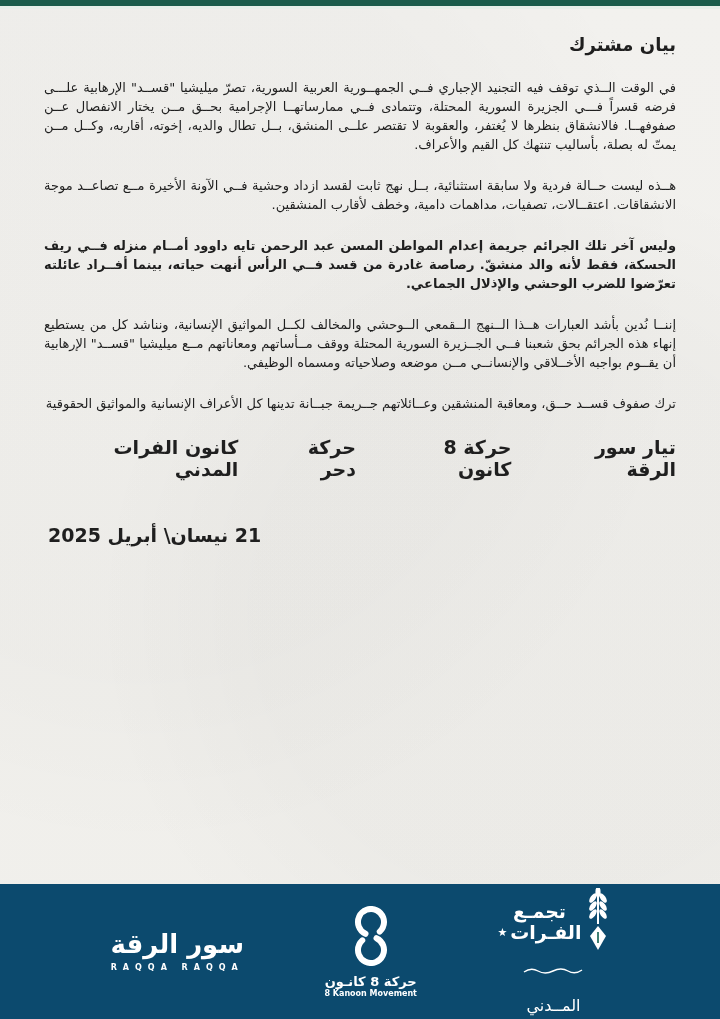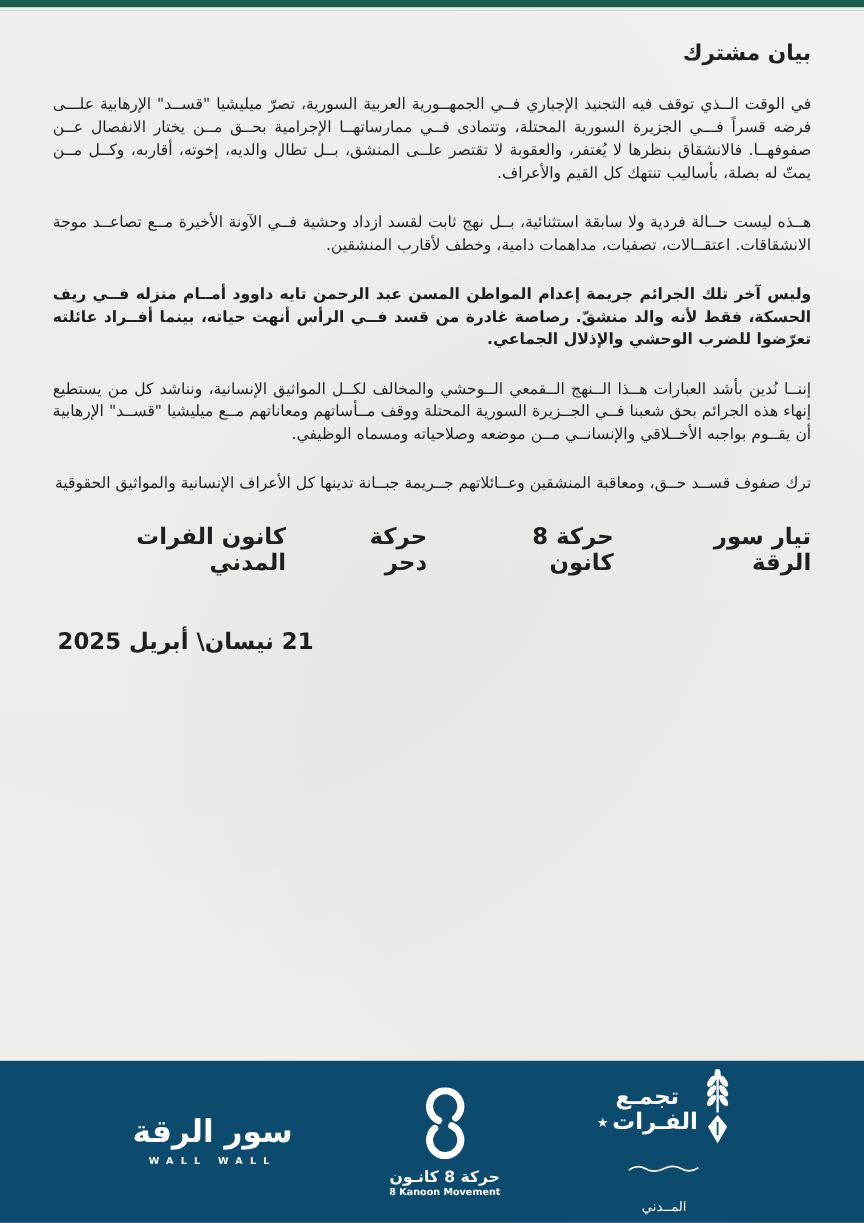--- a/index.html
+++ b/index.html
@@ -86,21 +86,21 @@
   .kanoon-en{font-size:8px;font-weight:bold;margin-top:0;}
   
   .dhr svg{display:block;}
   
   .furat{display:flex;flex-direction:column;align-items:center;}
   .furat-main{display:flex;direction:ltr;align-items:center;gap:4px;}
   .furat-text{direction:rtl;text-align:center;font-weight:bold;line-height:1.1;}
   .furat-l1{font-size:19px;}
   .furat-l2{font-size:19px;display:flex;direction:rtl;align-items:center;gap:3px;}
   .furat-star{font-size:11px;line-height:1;}
-  .furat-sub{font-size:11px;margin-top:18px;}
+  .furat-sub{font-size:16px;margin-top:18px;}
   .furat-squiggle{margin-top:3px;}
 </style>
 </head>
 <body>
 
 <div class="paper-texture"></div>
 <div class="top-strip"></div>
 
 <div class="content">
   <h1 class="doc-title">بيان مشترك</h1>
@@ -118,21 +118,21 @@
     <span class="sig">كانون الفرات المدني</span>
   </div>
 
   <div class="doc-date">21 نيسان\ أبريل 2025</div>
 </div>
 
 <div class="footer">
 
   <div class="logo raqqa">
     <div class="raqqa-ar">سور الرقة</div>
-    <div class="raqqa-en">WALL WALL</div>
+    <div class="raqqa-en">RAQQA RAQQA</div>
   </div>
 
   <div class="logo kanoon">
     <span>
       <svg width="46" height="60" viewBox="0 0 44 60" fill="none">
         <circle cx="22" cy="16" r="13" stroke="#ffffff" stroke-width="6" stroke-linecap="round" stroke-dasharray="66 16" transform="rotate(115 22 16)"></circle>
         <circle cx="22" cy="44" r="13" stroke="#ffffff" stroke-width="6" stroke-linecap="round" stroke-dasharray="66 16" transform="rotate(-65 22 44)"></circle>
       </svg>
     </span>
     <div class="kanoon-ar">حركة 8 كانـون</div>

